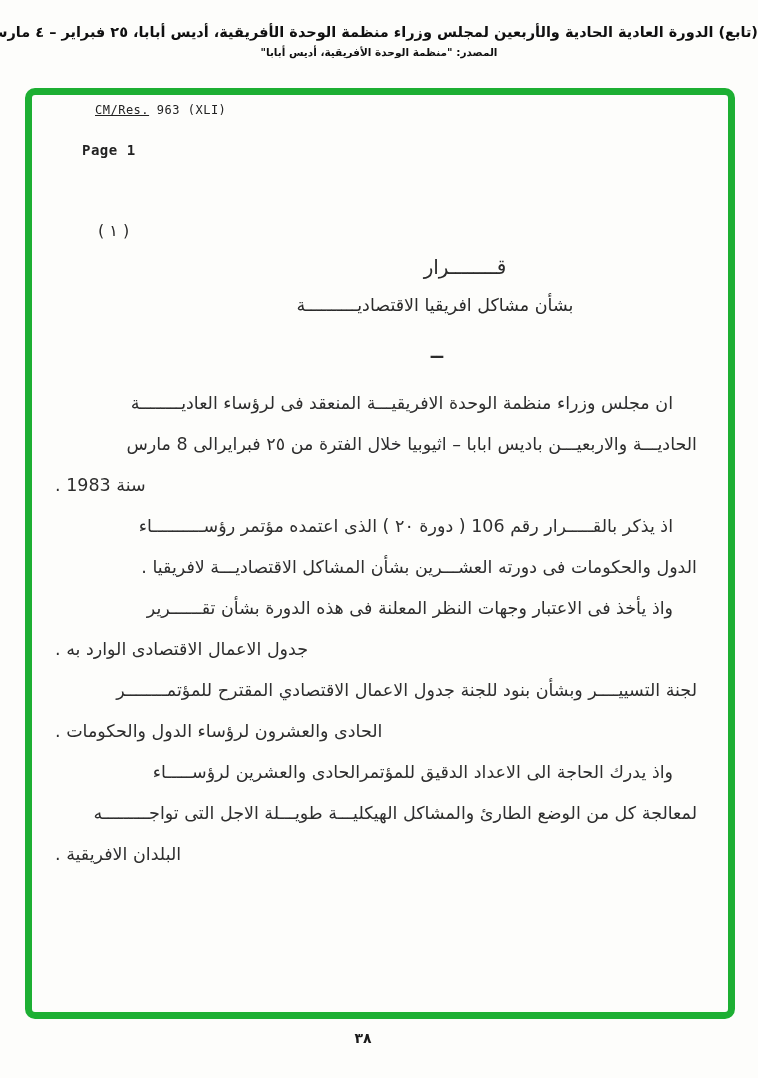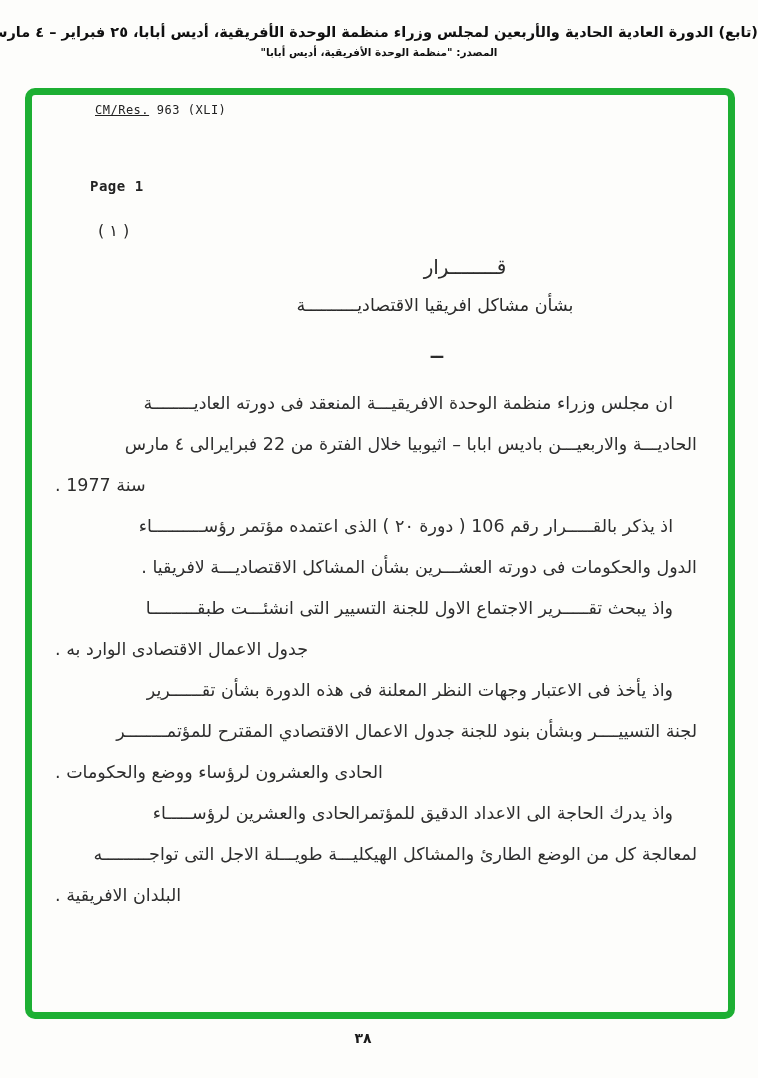--- a/index.html
+++ b/index.html
@@ -59,28 +59,27 @@
     left: 63px;
     top: 8px;
     font-family: "DejaVu Sans Mono", "Liberation Mono", monospace;
     font-size: 12px;
     color: #222;
     letter-spacing: 0.5px;
   }
   .ref-prefix { text-decoration: underline; }
   .page-label {
     position: absolute;
-    left: 58px;
+    left: 50px;
     top: 47px;
     font-family: "DejaVu Sans Mono", "Liberation Mono", monospace;
     font-size: 14px;
     font-weight: bold;
     color: #222;
     letter-spacing: 0.5px;
-    margin-top: 36px;
   }
 
   .item-number {
     position: absolute;
     left: 66px;
     top: 126px;
     font-size: 16px;
     color: #2b2b2b;
   }
 
@@ -159,33 +158,32 @@
     <div class="item-number">( ١ )</div>
 
     <div class="doc-title">قــــــــرار</div>
 
     <div class="doc-subtitle">بشأن مشاكل افريقيا الاقتصاديــــــــــة</div>
 
     <div class="doc-divider">ــ</div>
 
     <div class="body-text">
 
-      <div class="line first">ان مجلس   وزراء منظمة الوحدة الافريقيـــة المنعقد فى دورته العاديــــــــة</div>
-      <div class="line">الحاديـــة والاربعيـــن باديس ابابا – اثيوبيا خلال  الفترة من 22  فبرايرالى ٤  مارس</div>
-      <div class="line left">سنة 1977 .</div>
+      <div class="line first">ان مجلس   وزراء منظمة الوحدة الافريقيـــة المنعقد فى لرؤساء العاديــــــــة</div>
+      <div class="line">الحاديـــة والاربعيـــن باديس ابابا – اثيوبيا خلال  الفترة من ٢٥  فبرايرالى 8  مارس</div>
+      <div class="line left">سنة 1983 .</div>
 
       <div class="line first">اذ يذكر بالقـــــرار رقم 106 ( دورة ٢٠ ) الذى اعتمده مؤتمر رؤســــــــــاء</div>
       <div class="line">الدول    والحكومات فى دورته العشـــرين بشأن المشاكل الاقتصاديـــة لافريقيا .</div>
 
-      <div class="line first">واذ يبحث    تقـــــرير الاجتماع الاول للجنة التسيير التى انشئـــت طبقـــــــــا</div>
+      <div class="line first">واذ يأخذ فى الاعتبار وجهات النظر المعلنة فى هذه الدورة بشأن تقــــــرير</div>
+
       <div class="line left">جدول الاعمال الاقتصادى الوارد به .</div>
-
-      <div class="line first">واذ يأخذ فى الاعتبار وجهات النظر المعلنة فى هذه الدورة بشأن تقــــــرير</div>
       <div class="line">لجنة التسييــــر وبشأن بنود  للجنة  جدول الاعمال  الاقتصادي المقترح  للمؤتمــــــــر</div>
-      <div class="line left">الحادى والعشرون لرؤساء ووضع   والحكومات .</div>
+      <div class="line left">الحادى والعشرون لرؤساء الدول   والحكومات .</div>
 
       <div class="line first">واذ يدرك الحاجة الى الاعداد   الدقيق للمؤتمرالحادى والعشرين لرؤســـــاء</div>
       <div class="line">لمعالجة كل  من  الوضع الطارئ والمشاكل الهيكليـــة طويـــلة الاجل  التى تواجـــــــــه</div>
       <div class="line left">البلدان الافريقية .</div>
     </div>
 
   </div>
 
   <div class="footer-page-number">٣٨</div>
 

